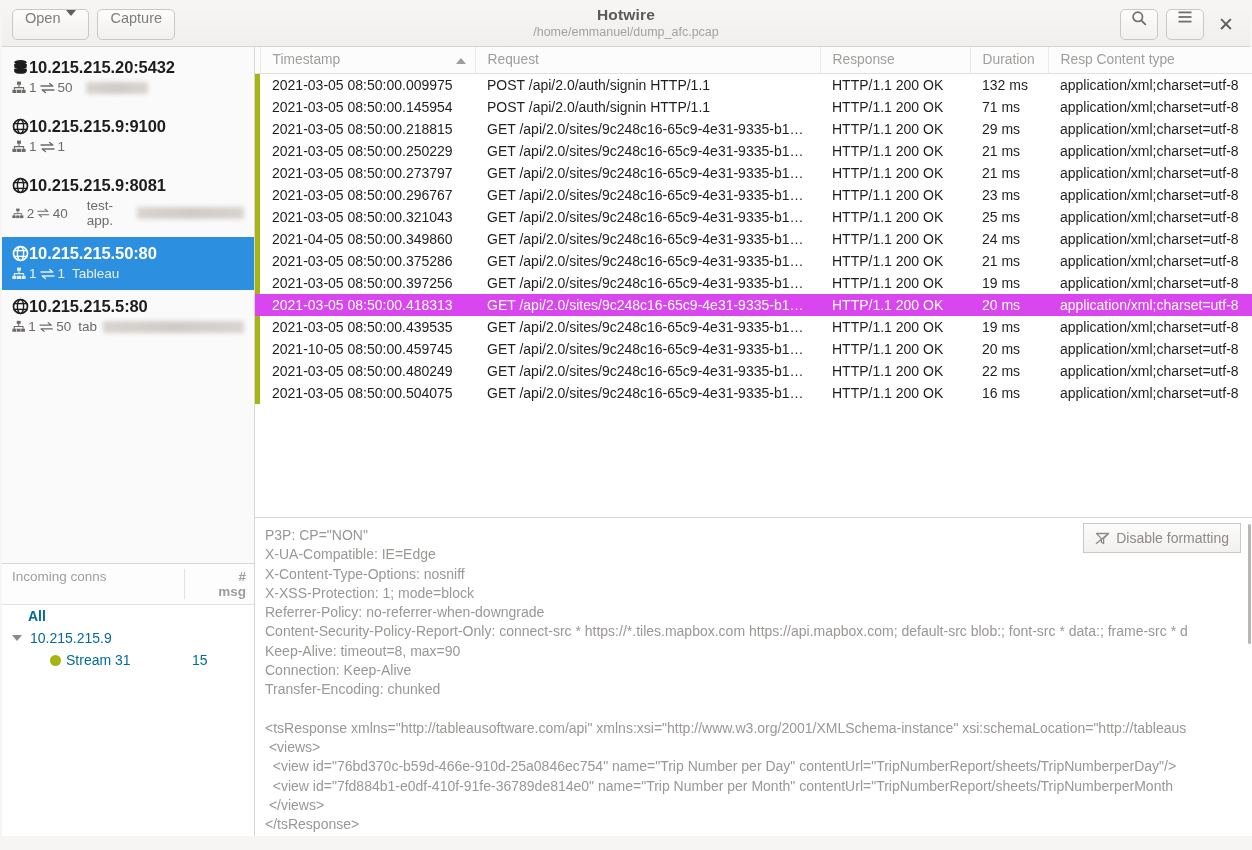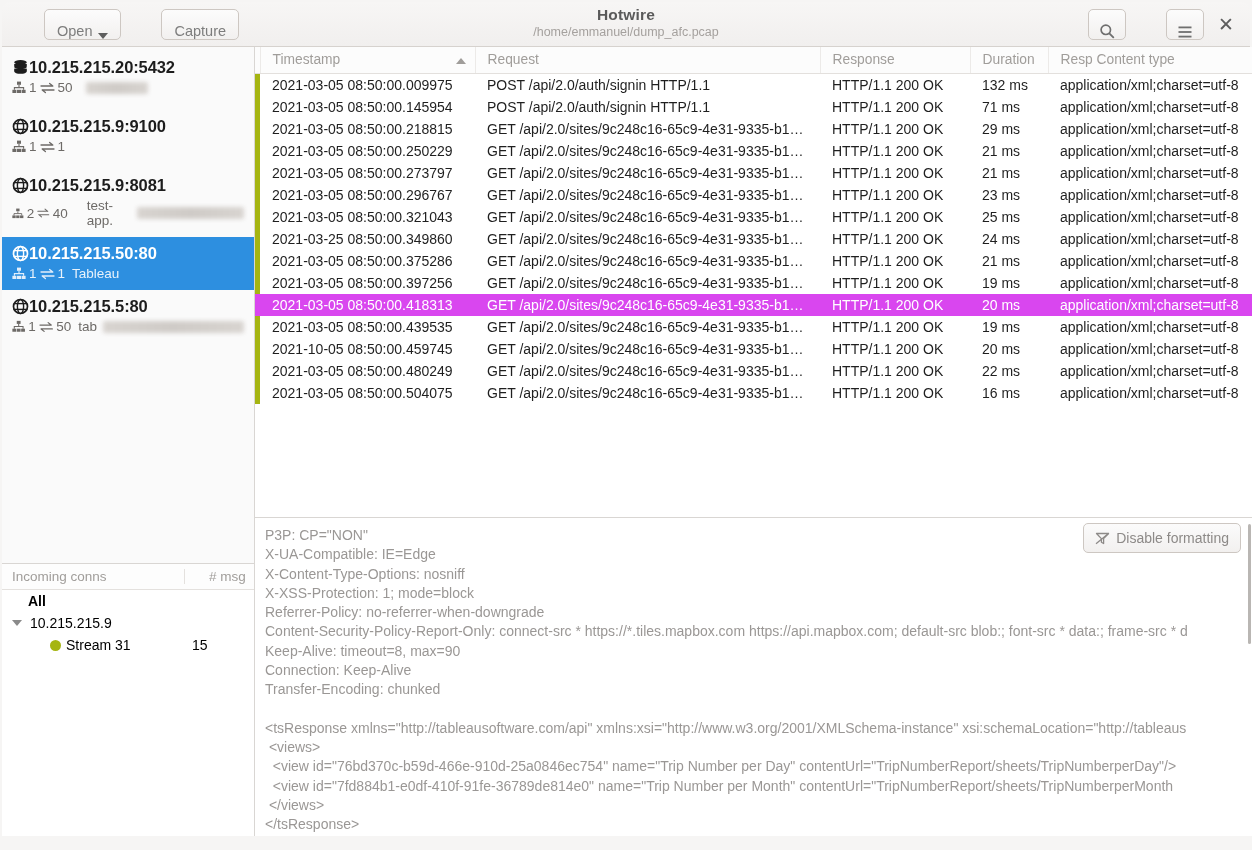--- a/index.html
+++ b/index.html
@@ -33,22 +33,22 @@
     border-top-left-radius: 8px; border-top-right-radius: 8px;
     display: flex; align-items: center; padding: 0 10px;
   }
   .tb-left { display: flex; gap: 8px; align-items: center; }
   .tb-right { display: flex; gap: 8px; align-items: center; margin-left: auto; }
   .btn {
     height: 31px; min-width: 31px; padding: 0 12px;
     background: linear-gradient(#fcfcfc, #f2f0ef);
     border: 1px solid #cdc7c2; border-radius: 5px;
     color: #7d7d7d; font-size: 14.5px;
-    display: flex; align-items: flex-end; justify-content: center; gap: 6px;
-    cursor: pointer; white-space: nowrap; margin-left: 32px;
+    display: flex; align-items: flex-start; justify-content: center; gap: 6px;
+    cursor: pointer; white-space: nowrap;
   }
   .caret { width: 0; height: 0; border-left: 5px solid transparent;
            border-right: 5px solid transparent; border-top: 6px solid #5e5e5e; }
   .title-center {
     position: absolute; left: 0; right: 0; top: 4px;
     display: flex; flex-direction: column; align-items: center;
     pointer-events: none;
   }
   .title-main { font-size: 15.5px; font-weight: bold; color: #5a5a5a; letter-spacing: .2px; }
   .title-sub  { font-size: 12.5px; color: #a5a19e; margin-top: 1px; }
@@ -94,23 +94,23 @@
   .incoming {
     flex: 1; border-top: 1px solid #d9d6d3; background: #fff;
     display: flex; flex-direction: column;
   }
   .inc-head {
     display: flex; font-size: 13.5px; color: #a09d9a;
     padding: 5px 8px 5px 10px; border-bottom: 1px solid #e4e1de;
     background: #fdfdfd;
   }
   .inc-head .c1 { flex: 1; }
-  .inc-head .c2 { width: 62px; text-align: left; border-left: 1px solid #e4e1de; padding-left: 24px; }
+  .inc-head .c2 { width: 62px; text-align: right; border-left: 1px solid #e4e1de; padding-left: 24px; font-weight: bold; }
   .inc-row {
-    display: flex; align-items: center; font-size: 14px; color: #000000;
+    display: flex; align-items: center; font-size: 14px; color: #0369a1;
     padding: 3px 8px 3px 10px; cursor: pointer;
   }
   .inc-row .c1 { flex: 1; display: flex; align-items: center; gap: 5px; }
   .inc-row .c2 { width: 62px; padding-left: 8px; }
   .inc-row.lvl0 .c1 { font-weight: bold; padding-left: 16px; }
   .inc-row.lvl1 .c1 { padding-left: 0px; }
   .inc-row.lvl2 .c1 { padding-left: 38px; }
   .tri { width: 0; height: 0; border-left: 5px solid transparent;
          border-right: 5px solid transparent; border-top: 6px solid #8a8a8a;
          margin-right: 3px; }
@@ -157,21 +157,21 @@
   .detail-inner {
     font-family: "Liberation Sans", sans-serif;
     font-size: 14px; color: #9a9795; line-height: 19.3px;
     white-space: pre; overflow: hidden;
   }
   .xml { margin-top: 19px; }
   .disable-fmt {
     position: absolute; top: 5px; right: 11px;
     height: 30px; padding: 0 11px;
     background: linear-gradient(#fbfbfb,#f2f0ef);
-    border: 1px solid #cdc7c2; border-radius: 5px;
+    border: 1px solid #cdc7c2; border-radius: 0;
     color: #8d8a88; font-size: 14px; display: flex; align-items: center; gap: 6px;
     cursor: pointer;
   }
   .vscroll {
     position: absolute; top: 0; right: 0; width: 4px; bottom: 0;
     background: transparent;
   }
   .vthumb { position: absolute; right: 1px; width: 3px; background: #b9b6b3; border-radius: 2px; }
 </style>
 </head>
@@ -466,21 +466,21 @@
               <tr class="row">
                 <td class="bar"></td>
                 <td>2021-03-05 08:50:00.321043</td>
                 <td>GET /api/2.0/sites/9c248c16-65c9-4e31-9335-b1…</td>
                 <td>HTTP/1.1 200 OK</td>
                 <td>25 ms</td>
                 <td>application/xml;charset=utf-8</td>
               </tr>
               <tr class="row">
                 <td class="bar"></td>
-                <td>2021-03-25 08:50:00.349860</td>
+                <td>2021-04-05 08:50:00.349860</td>
                 <td>GET /api/2.0/sites/9c248c16-65c9-4e31-9335-b1…</td>
                 <td>HTTP/1.1 200 OK</td>
                 <td>24 ms</td>
                 <td>application/xml;charset=utf-8</td>
               </tr>
               <tr class="row">
                 <td class="bar"></td>
                 <td>2021-03-05 08:50:00.375286</td>
                 <td>GET /api/2.0/sites/9c248c16-65c9-4e31-9335-b1…</td>
                 <td>HTTP/1.1 200 OK</td>

